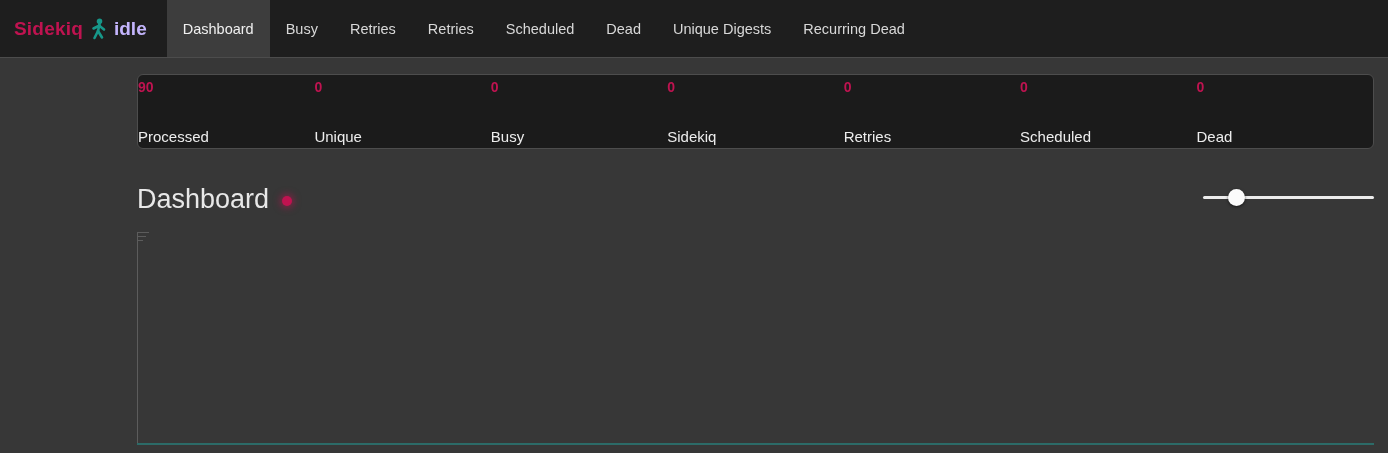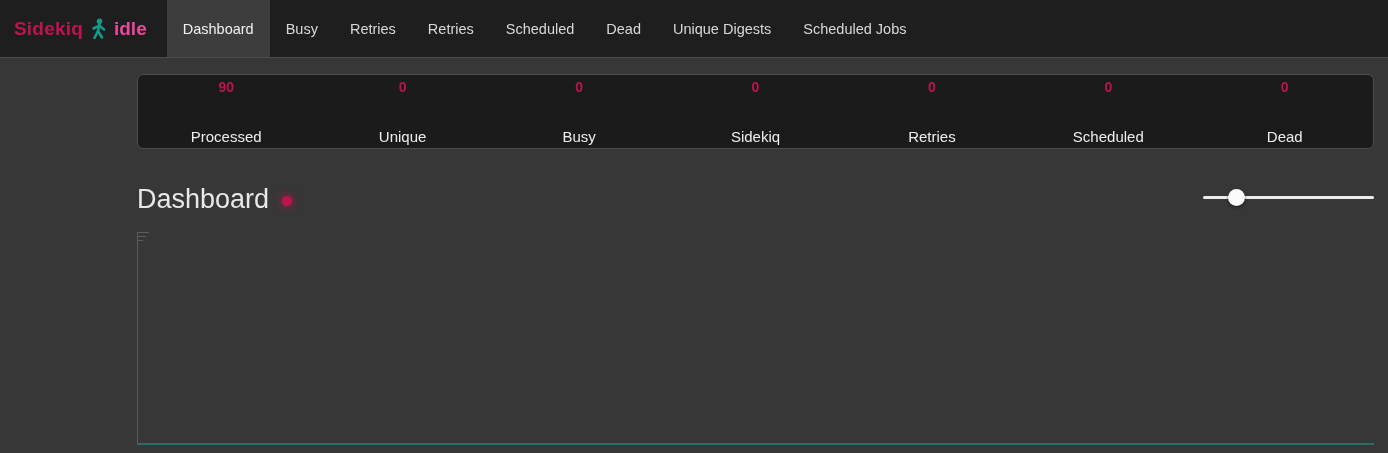--- a/index.html
+++ b/index.html
@@ -17,38 +17,38 @@
   }
   
   .navbar{
     height:58px;background:#1e1e1e;
     border-bottom:1px solid #4c4c4c;
     display:flex;align-items:stretch;
   }
   .brand{display:flex;align-items:center;gap:7px;padding:0 20px 0 14px;}
   .brand-name{color:var(--accent);font-size:19px;font-weight:700;letter-spacing:.2px;}
   .brand-icon{display:flex;align-items:center;}
-  .brand-status{color:#ec4899;font-size:19px;font-weight:700;}
+  .brand-status{color:#c4b5fd;font-size:19px;font-weight:700;}
   .nav-items{display:flex;list-style:none;margin:0;padding:0;}
   .nav-item{
     display:flex;align-items:center;padding:0 16px;
     color:#d8d8d8;font-size:14.5px;cursor:pointer;white-space:nowrap;
   }
   .nav-item.active{background:#3d3d3d;color:#f0f0f0;}
   
   .container{margin:0 14px 0 137px;}
   
   .stats{
     margin-top:16px;height:75px;
     background:#1b1b1b;border:1px solid #4d4d4d;border-radius:6px;
     display:flex;align-items:stretch;
   }
   .stat{
     flex:1;display:flex;flex-direction:column;
-    align-items:center;justify-content:center;gap:4px;cursor:pointer;
+    align-items:flex-start;justify-content:center;gap:4px;cursor:pointer;
   }
   .stat-value{color:var(--accent);font-size:14px;font-weight:700;}
   .stat-label{color:#ededed;font-size:15px;margin-top:29px;}
   
   .head-row{margin-top:31px;display:flex;justify-content:space-between;align-items:flex-start;}
   .page-title-wrap{display:flex;align-items:center;gap:13px;margin-top:5px;}
   .page-title{margin:0;color:#e8e8e8;font-size:27px;font-weight:400;line-height:1.1;}
   .beacon{
     width:10px;height:10px;border-radius:50%;background:var(--accent);
     box-shadow:0 0 7px 2px rgba(191,19,80,.55);margin-top:3px;
@@ -95,21 +95,21 @@
     <span class="brand-status">idle</span>
   </div>
   <ul class="nav-items">
     <li class="nav-item active">Dashboard</li>
     <li class="nav-item">Busy</li>
     <li class="nav-item">Retries</li>
     <li class="nav-item">Retries</li>
     <li class="nav-item">Scheduled</li>
     <li class="nav-item">Dead</li>
     <li class="nav-item">Unique Digests</li>
-    <li class="nav-item">Scheduled Jobs</li>
+    <li class="nav-item">Recurring Dead</li>
   </ul>
 </nav>
 
 <div class="container">
 
   <div class="stats">
     <div class="stat">
       <span class="stat-value">90</span>
       <span class="stat-label">Processed</span>
     </div>

